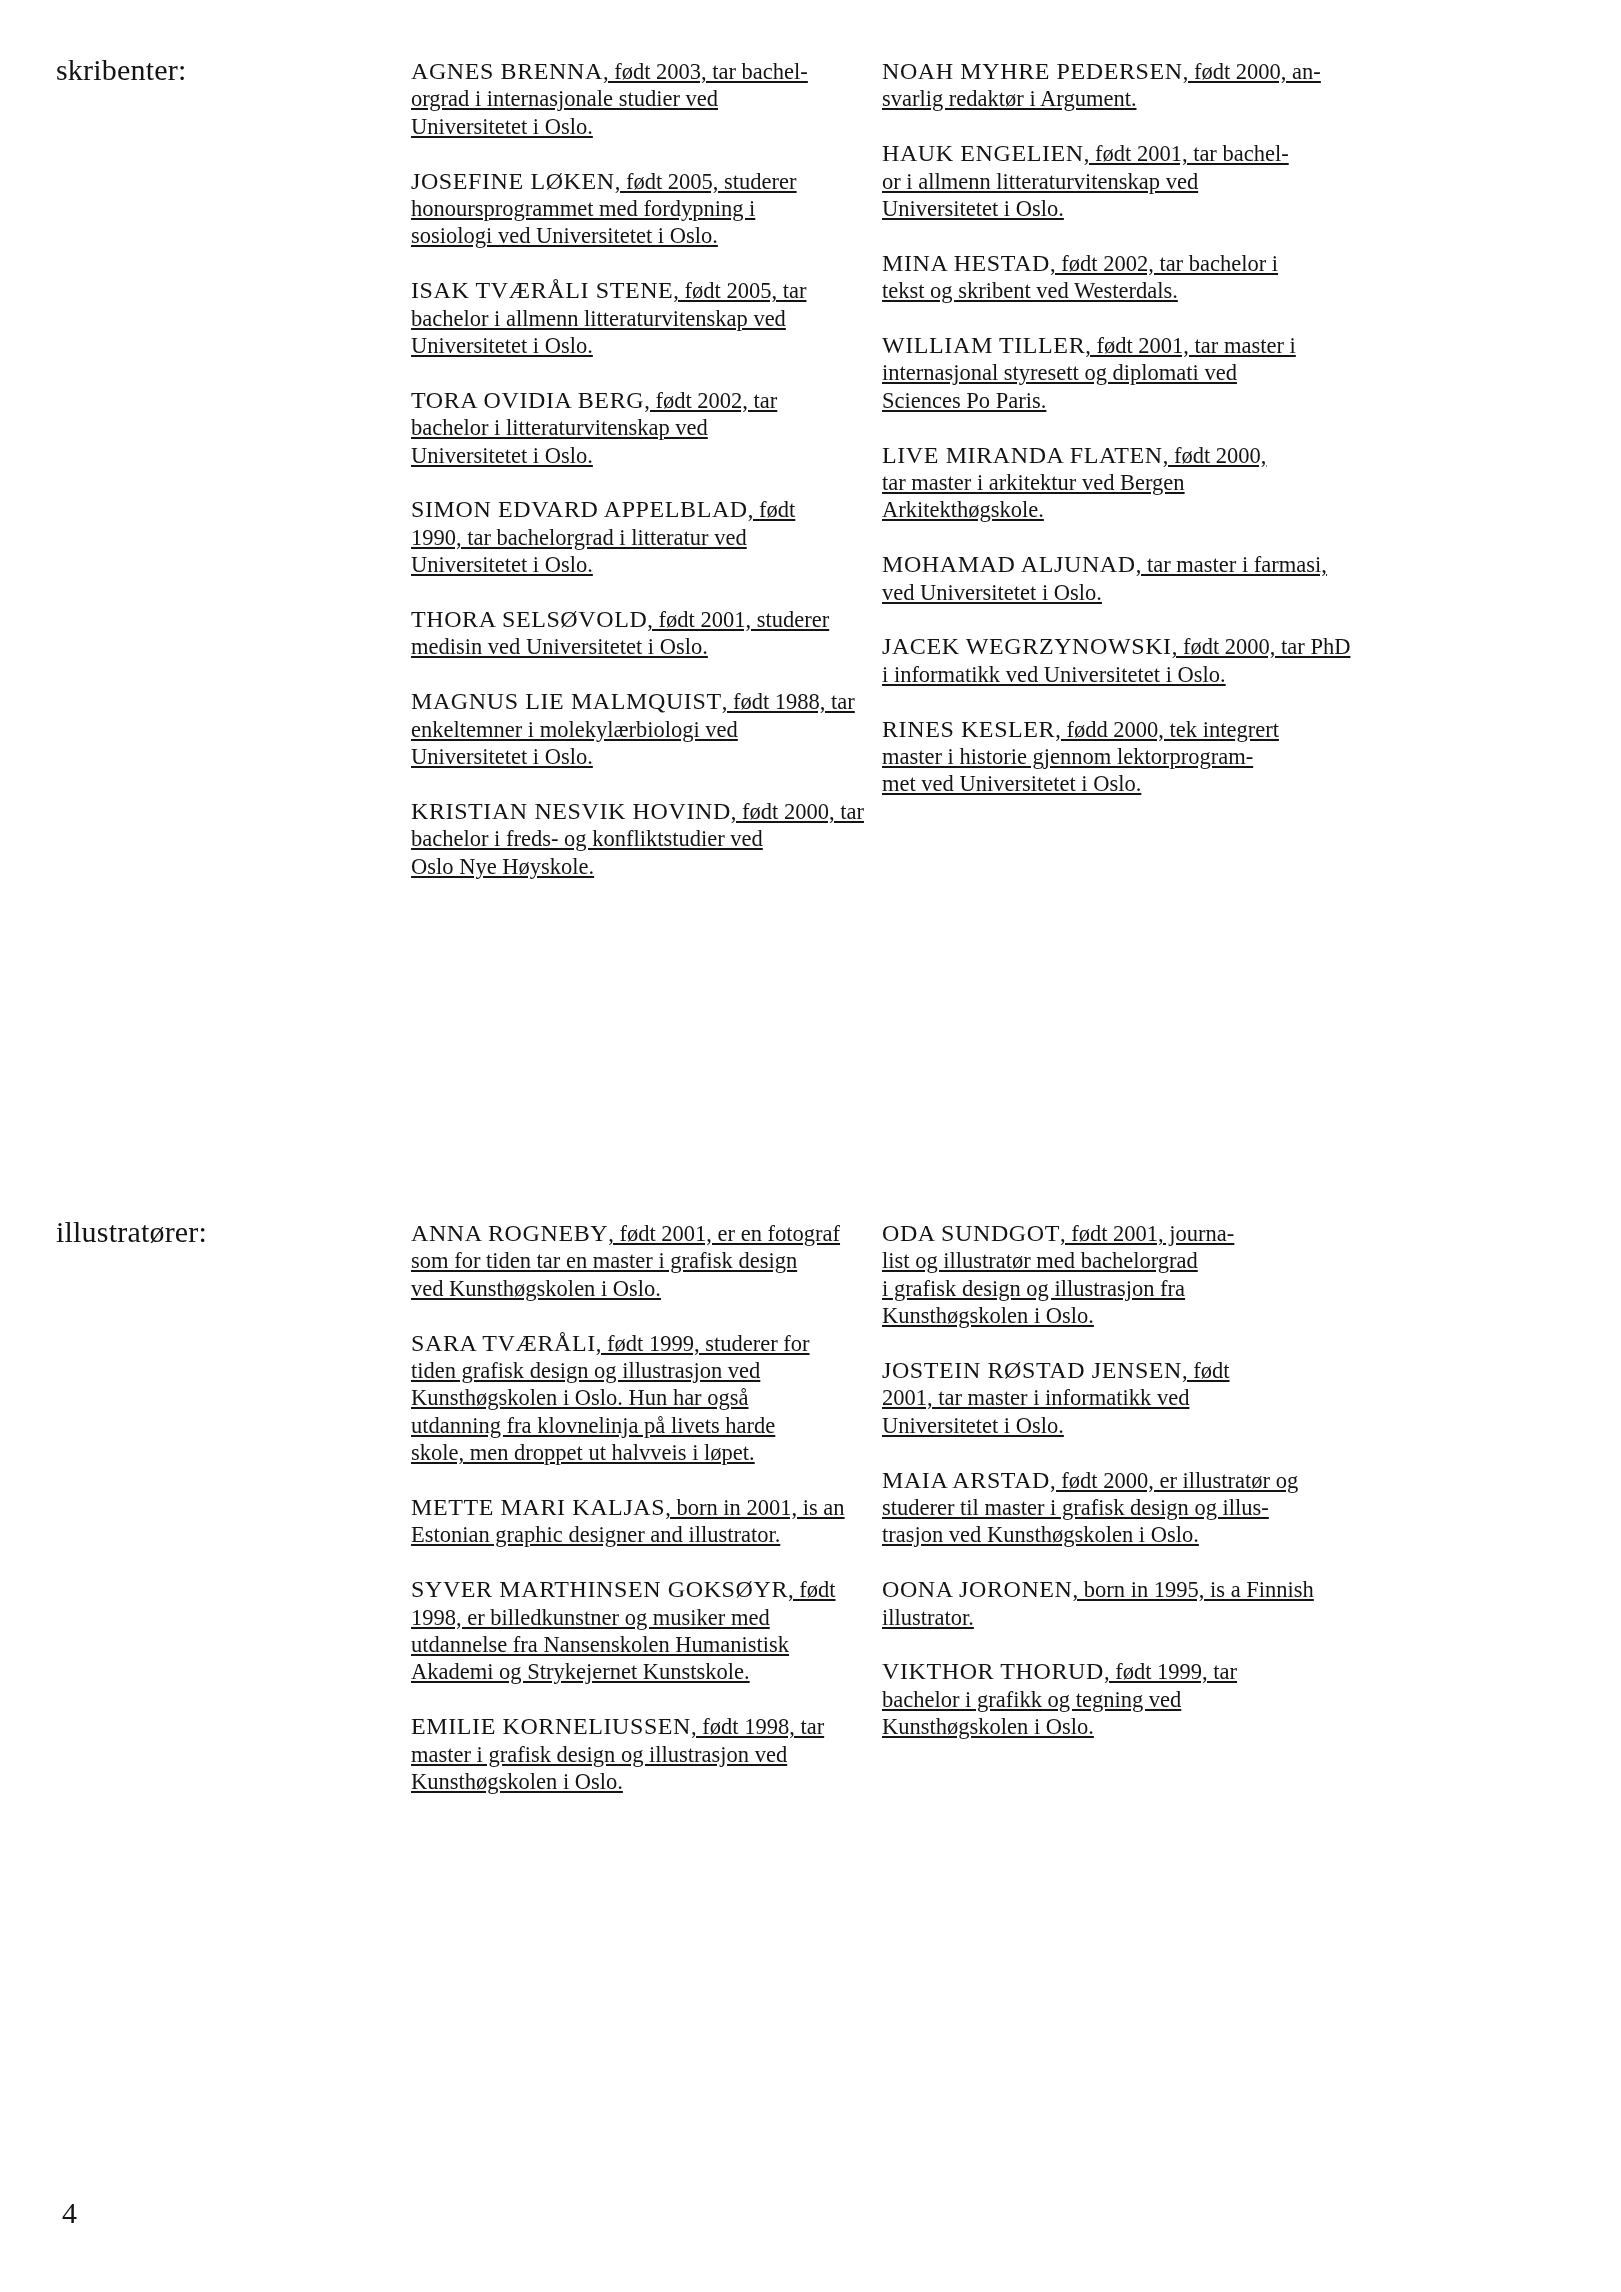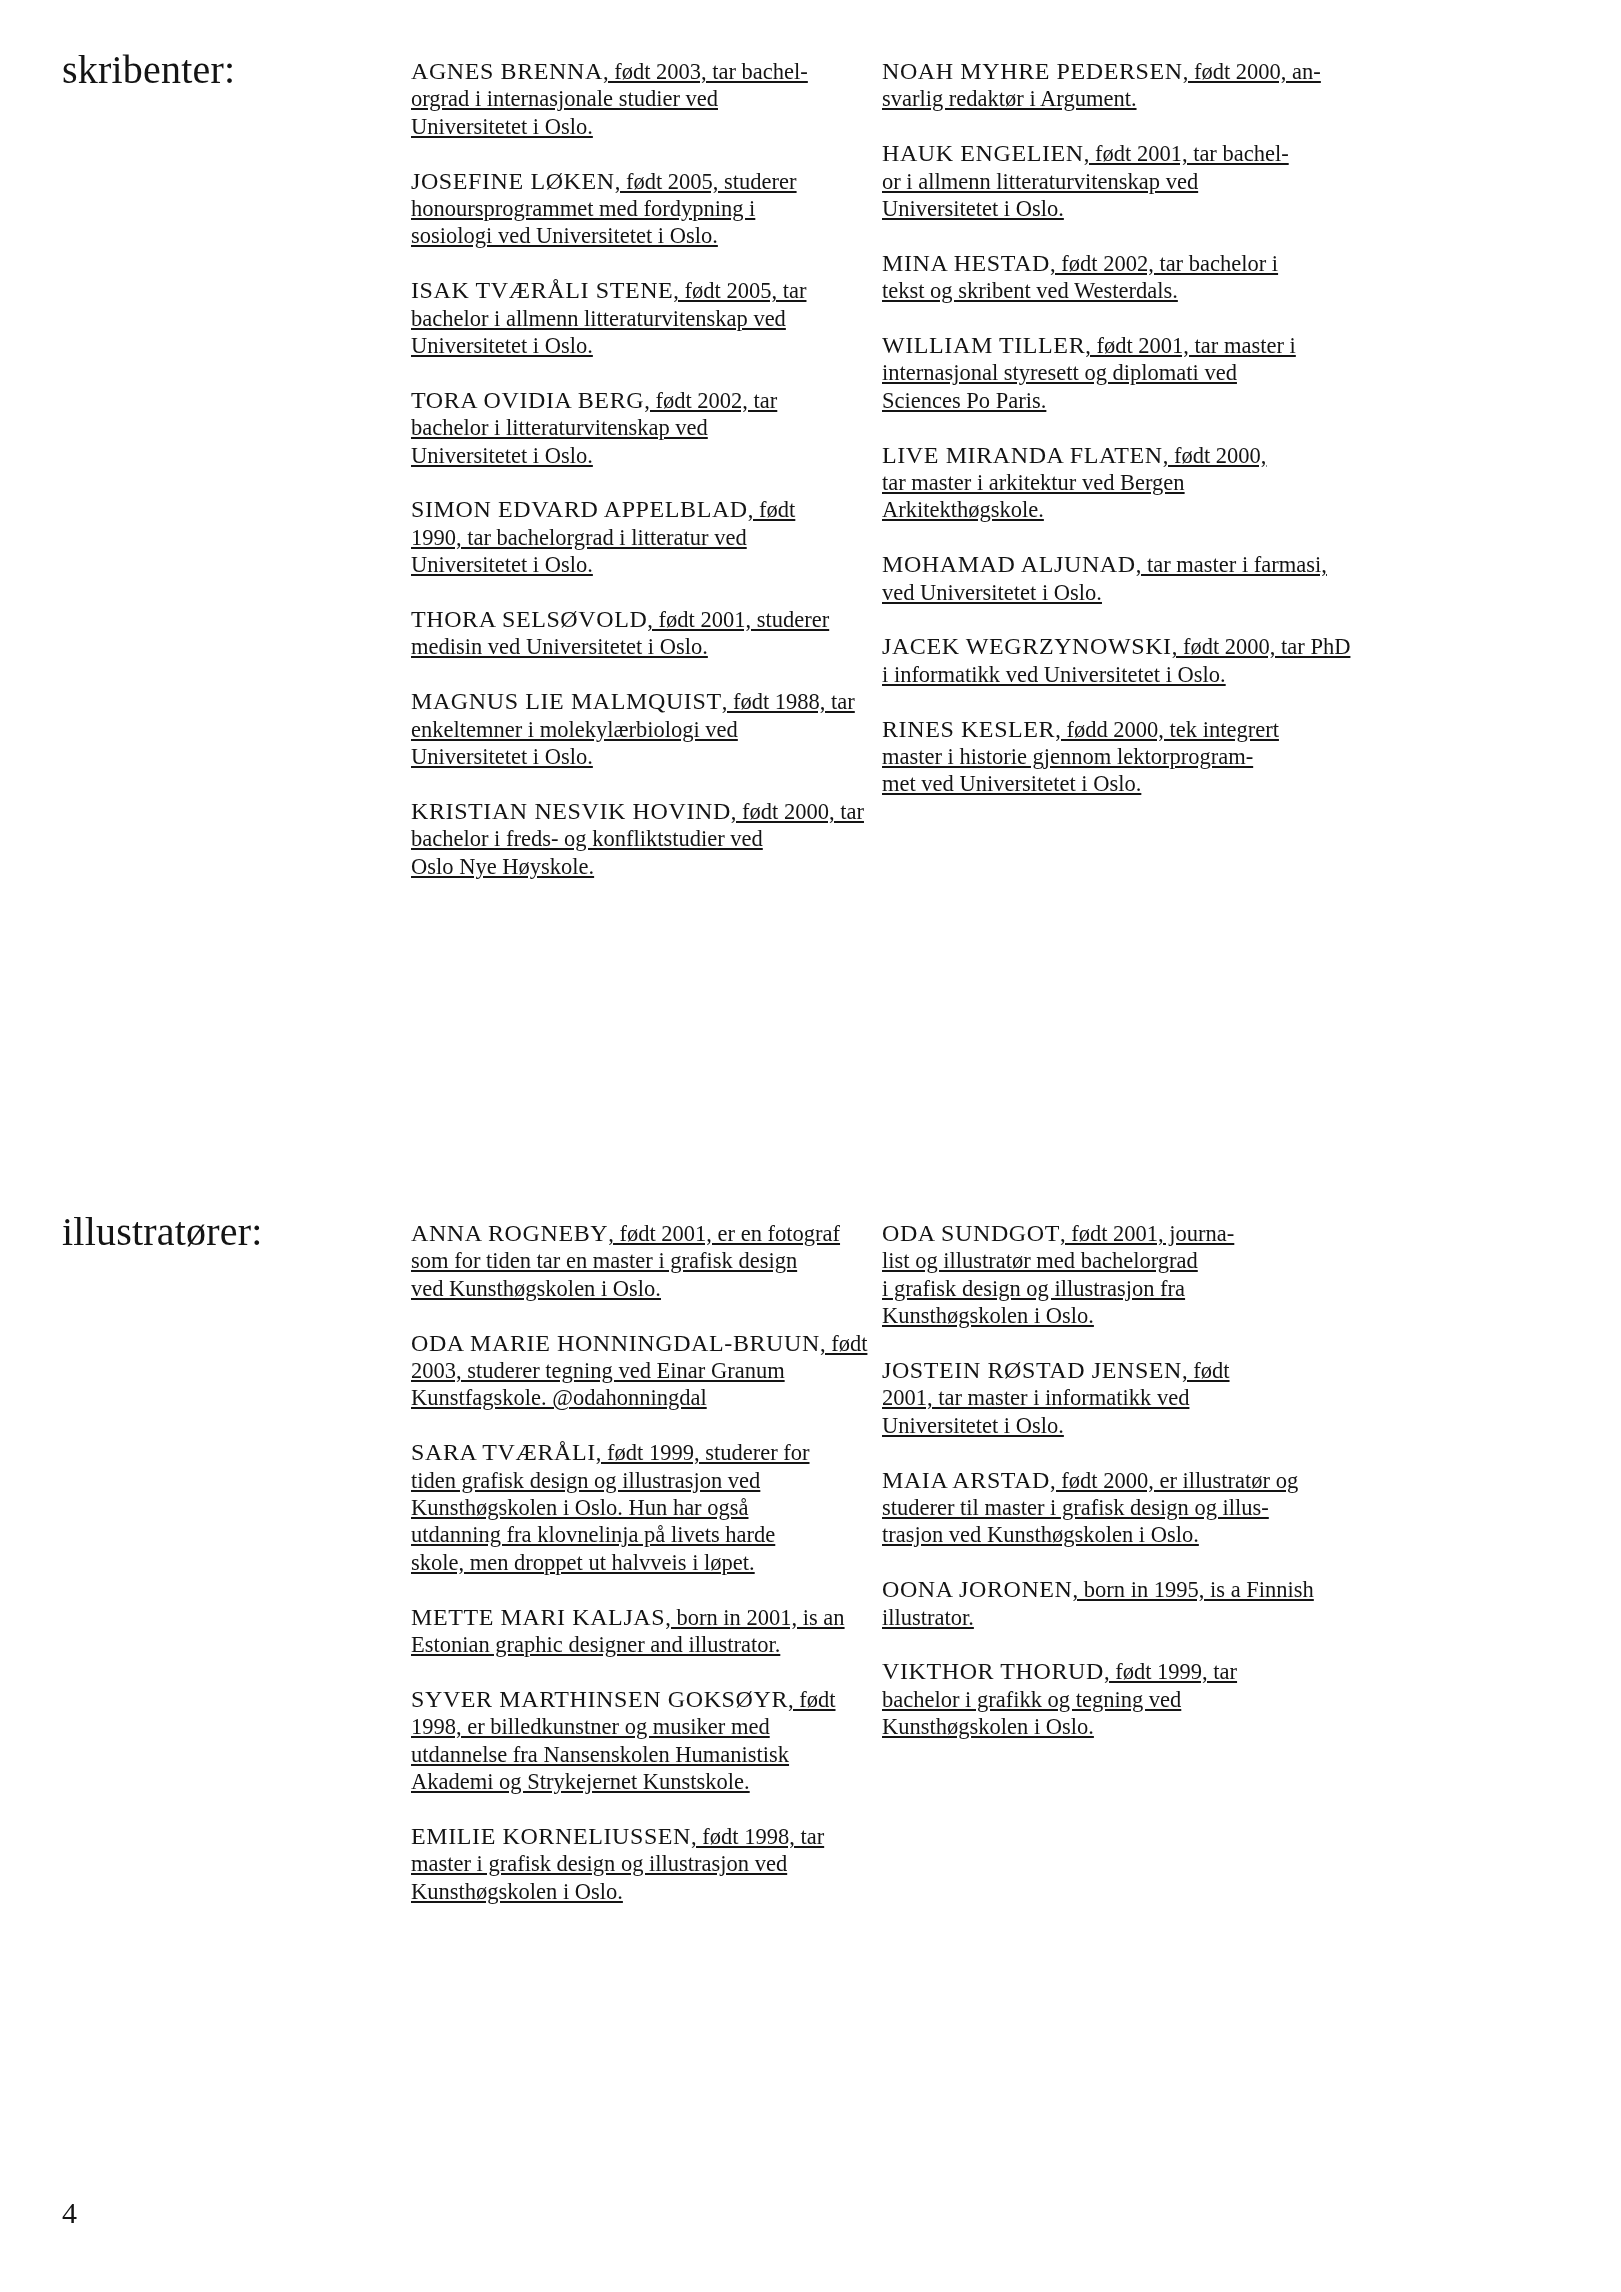--- a/index.html
+++ b/index.html
@@ -9,22 +9,22 @@
     width:1621px; height:2293px;
     font-family:"Liberation Serif", serif;
     color:#141414;
     overflow:hidden;
   }
   .page { position:absolute; inset:0; background:#ffffff; }
   .section { position:absolute; left:0; width:1621px; }
   .section-skribenter { top:54px; }
   .section-illustratorer { top:1216px; }
   .section-label {
-    position:absolute; left:62px; top:-3.9px;
-    font-size:40px; line-height:39px;
+    position:absolute; left:56px; top:-3.9px;
+    font-size:30px; line-height:39px;
     letter-spacing:0.2px;
   }
   .col { position:absolute; top:3.9px; width:476px; }
   .col-1 { left:411px; }
   .col-2 { left:882px; }
   .bio {
     font-size:22.5px; line-height:27.4px;
     margin-bottom:27.4px;
   }
   .bio-name {
@@ -95,23 +95,20 @@
     </div>
   </div>
 
   <div class="section section-illustratorer">
     <div class="section-label">illustratører:</div>
 
     <div class="col col-1">
       <p class="bio"><span class="bio-name">ANNA ROGNEBY</span><span class="bio-text">, født 2001, er en fotograf
 som for tiden tar en master i grafisk design
 ved Kunsthøgskolen i Oslo.</span></p>
-      <p class="bio"><span class="bio-name">ODA MARIE HONNINGDAL-BRUUN</span><span class="bio-text">, født
-2003, studerer tegning ved Einar Granum
-Kunstfagskole. @odahonningdal</span></p>
       <p class="bio"><span class="bio-name">SARA TVÆRÅLI</span><span class="bio-text">, født 1999, studerer for
 tiden grafisk design og illustrasjon ved
 Kunsthøgskolen i Oslo. Hun har også
 utdanning fra klovnelinja på livets harde
 skole, men droppet ut halvveis i løpet.</span></p>
       <p class="bio"><span class="bio-name">METTE MARI KALJAS</span><span class="bio-text">, born in 2001, is an
 Estonian graphic designer and illustrator.</span></p>
       <p class="bio"><span class="bio-name">SYVER MARTHINSEN GOKSØYR</span><span class="bio-text">, født
 1998, er billedkunstner og musiker med
 utdannelse fra Nansenskolen Humanistisk

